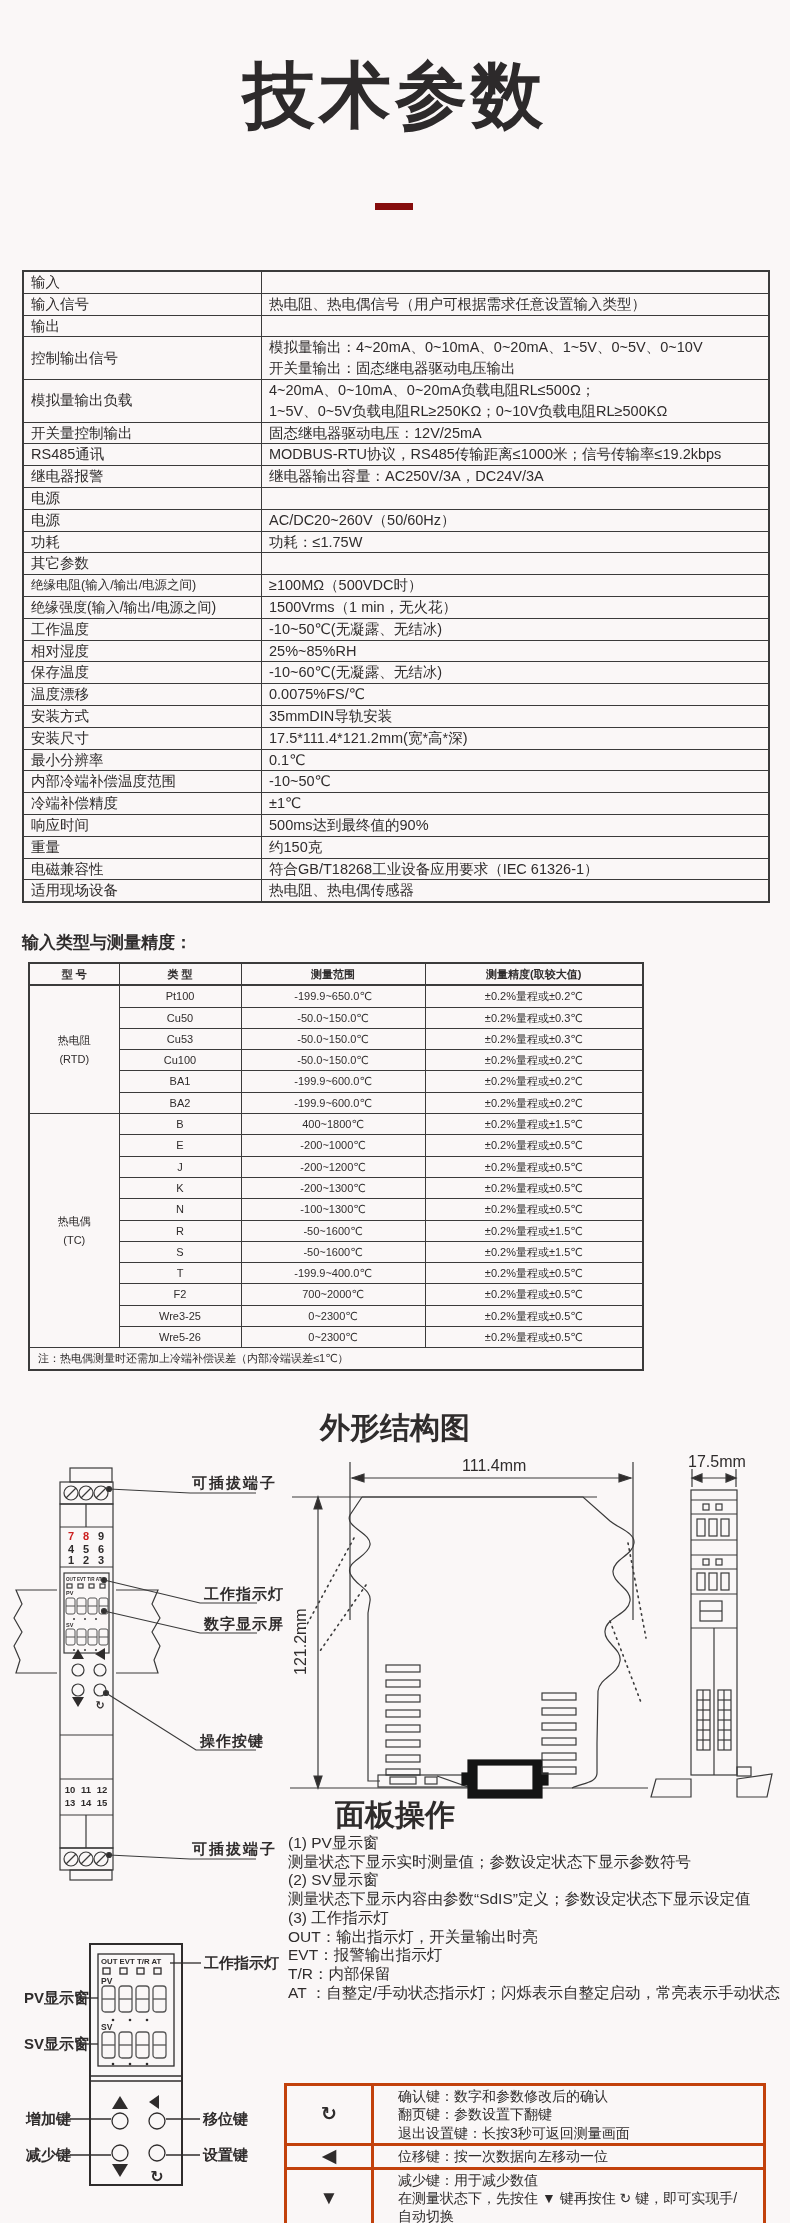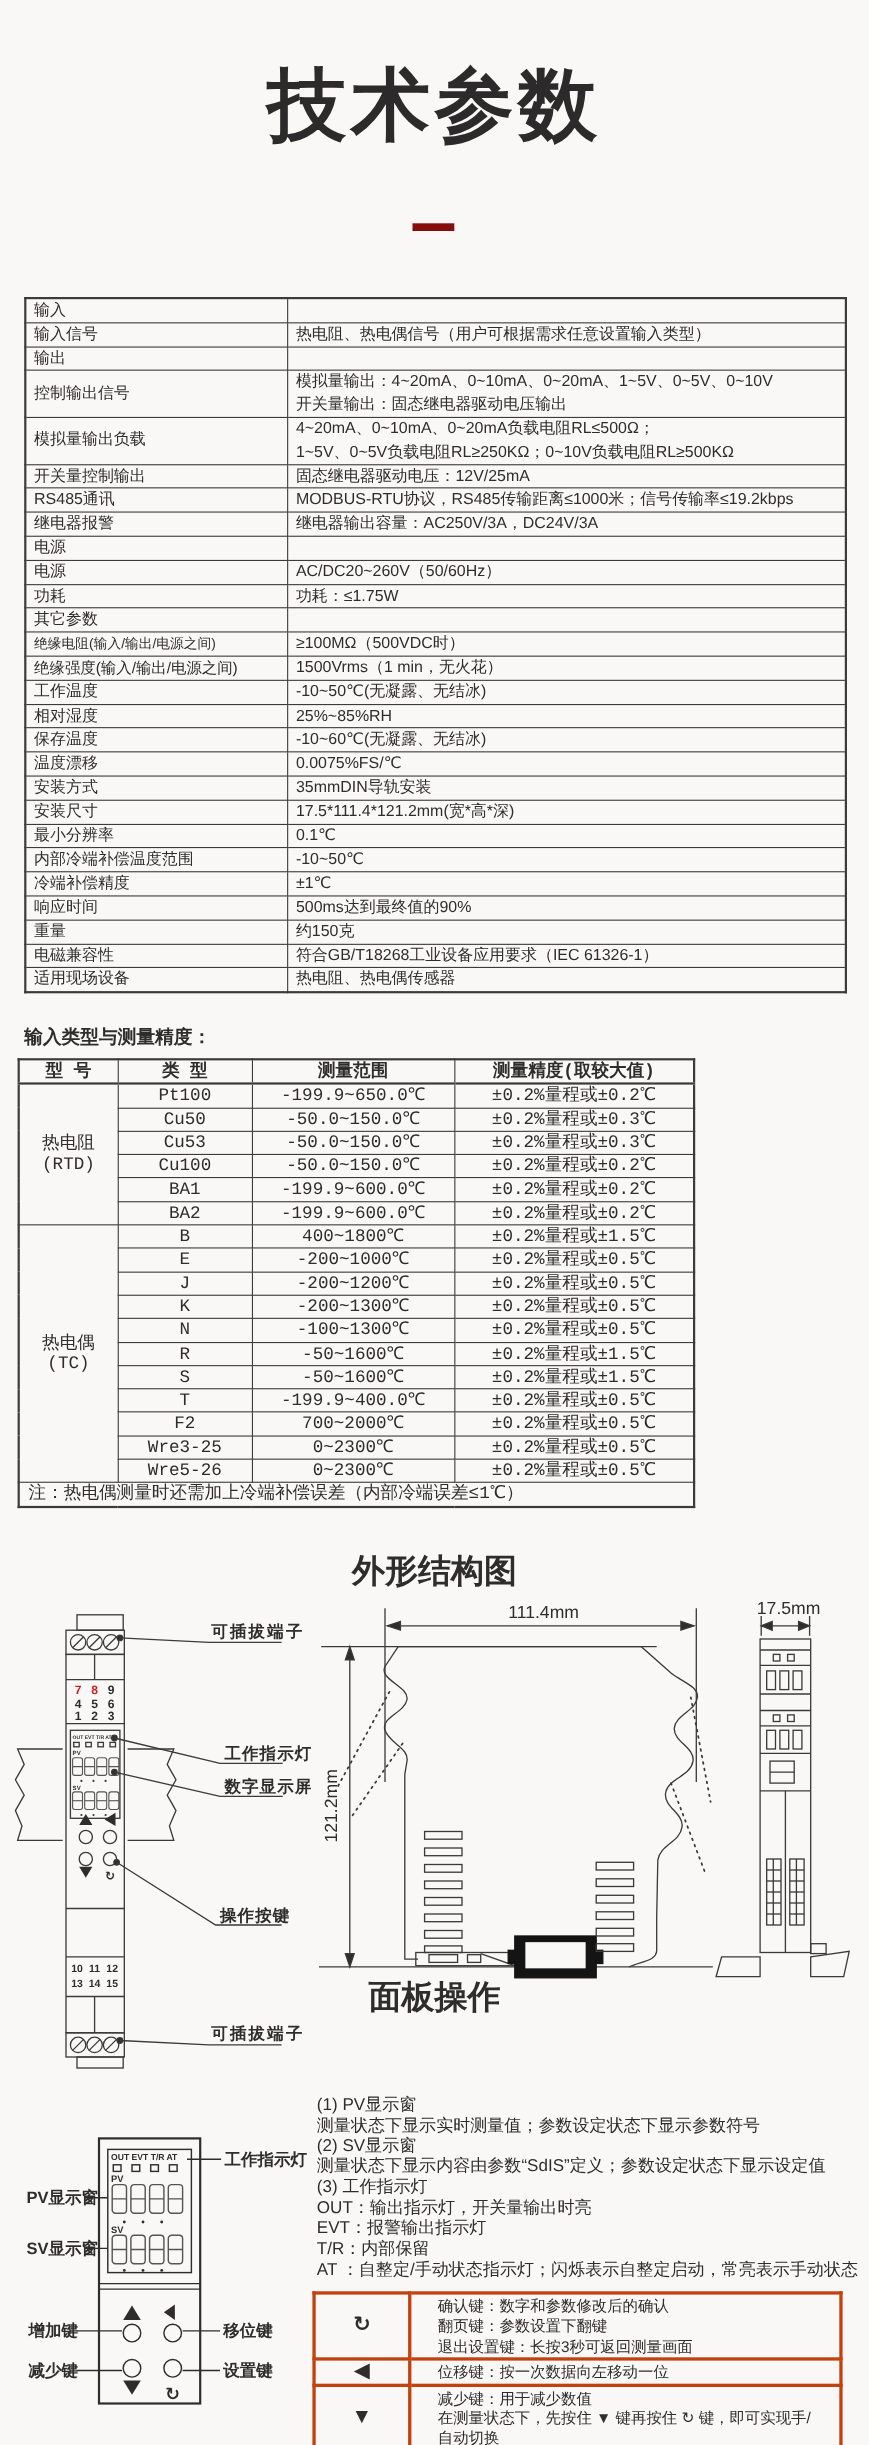--- a/index.html
+++ b/index.html
@@ -11,33 +11,33 @@
   .title-bar{position:absolute;left:375px;top:203px;width:38px;height:7px;background:#860d0d;}
   
   table{border-collapse:collapse;table-layout:fixed;}
   
   .spec{position:absolute;left:22px;top:270px;width:748px;font-size:14.5px;border:2px solid #3b3b3b;}
   .spec td{border:1px solid #3b3b3b;padding:0 7px;line-height:20.8px;height:20.8px;
     white-space:nowrap;overflow:hidden;margin-top:23px;}
   .spec td.lbl{width:223px;}
   
   .type-label{position:absolute;left:22px;top:931px;font-size:17px;font-weight:bold;}
-  .types{position:absolute;left:16px;top:962px;width:614px;font-size:16px;text-align:center;border:2px solid #3b3b3b;font-family:Liberation Mono, monospace;}
+  .types{position:absolute;left:28px;top:962px;width:614px;font-size:11px;text-align:center;border:2px solid #3b3b3b;}
   .types th,.types td{border:1px solid #3b3b3b;padding:0 4px;line-height:20.3px;height:20.3px;white-space:nowrap;overflow:hidden;}
   .types th{font-weight:bold;border-bottom:2px solid #3b3b3b;}
   .types td.model{line-height:19px;text-align:center;}
   .types td.note{text-align:left;padding:0 8px;}
   
   .h2{position:absolute;left:0;width:790px;text-align:center;font-size:30px;font-weight:900;margin:0;}
   
   svg text{font-family:"Liberation Sans","DejaVu Sans",sans-serif;}
   .outline-svg{position:absolute;left:0;top:1443px;}
   .panel-svg{position:absolute;left:0;top:1900px;}
   
-  .desc{position:absolute;left:288px;top:1905px;width:498px;font-size:15.5px;line-height:18.7px;}
+  .desc{position:absolute;left:288px;top:1834px;width:498px;font-size:15.5px;line-height:18.7px;}
   
   .keys{position:absolute;left:284px;top:2083px;width:482px;font-size:14px;border:2px solid #2e2e2e;}
   .keys td{border:3px solid #c2410c;padding:1px 24px;line-height:18.4px;}
   .keys td.sym{width:36px;text-align:center;font-size:19px;font-weight:bold;}
 </style>
 </head>
 <body>
 
 <div class="page">
 

